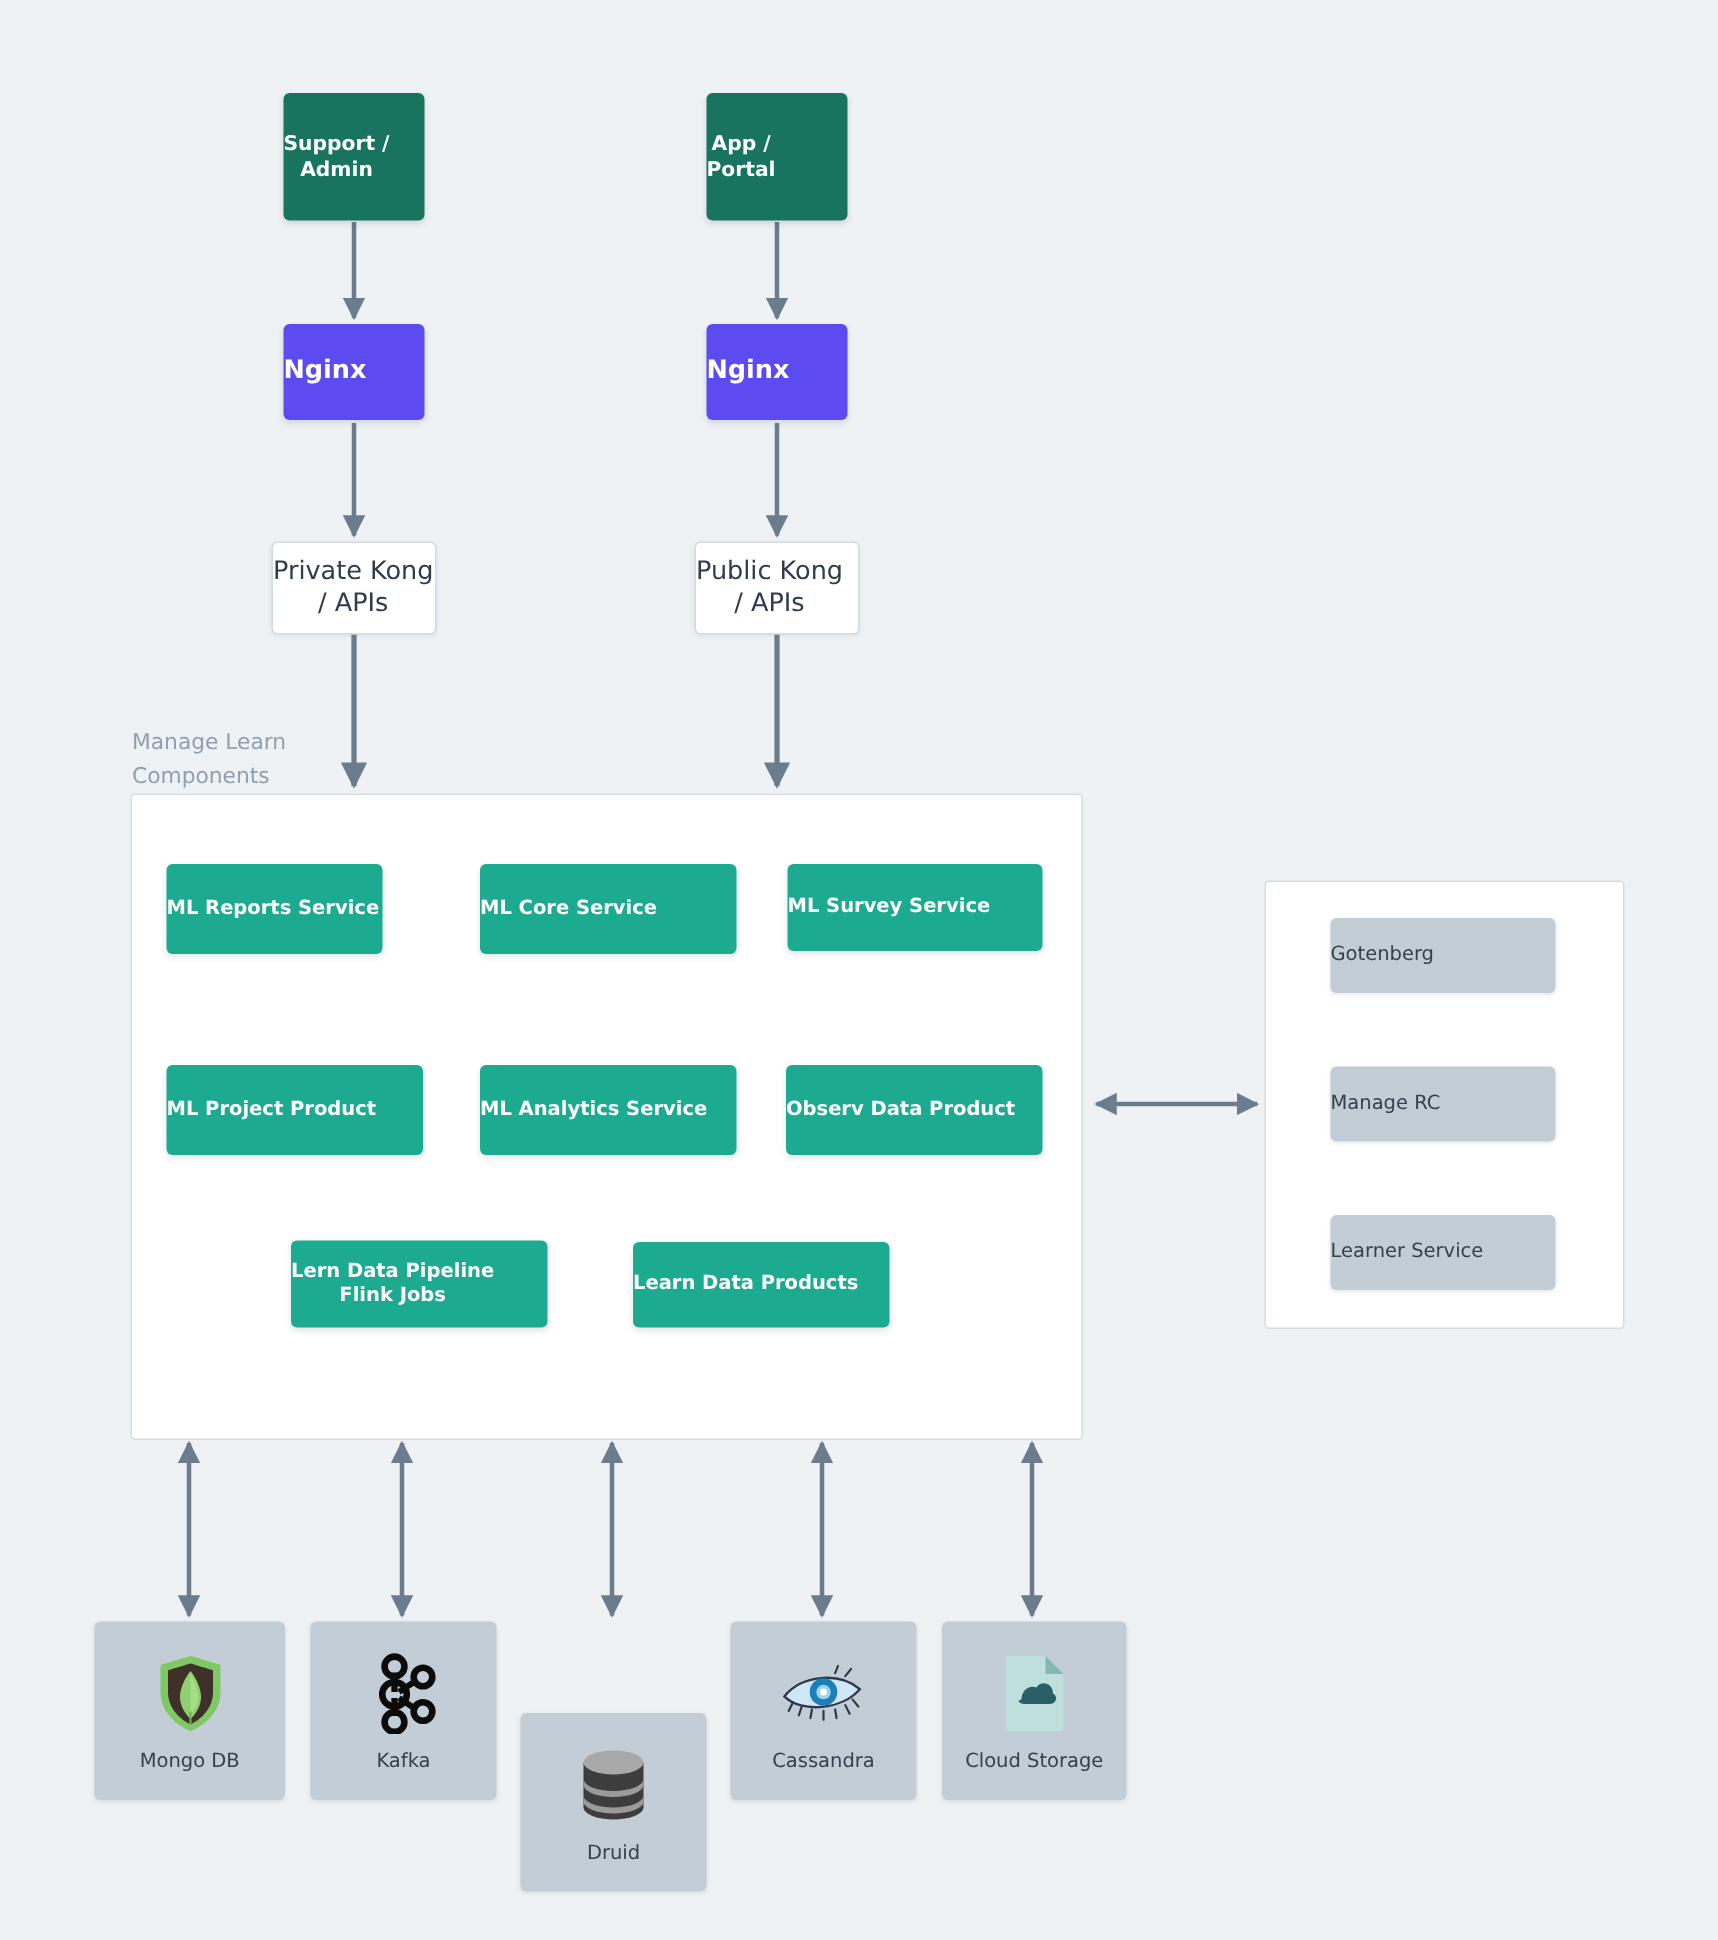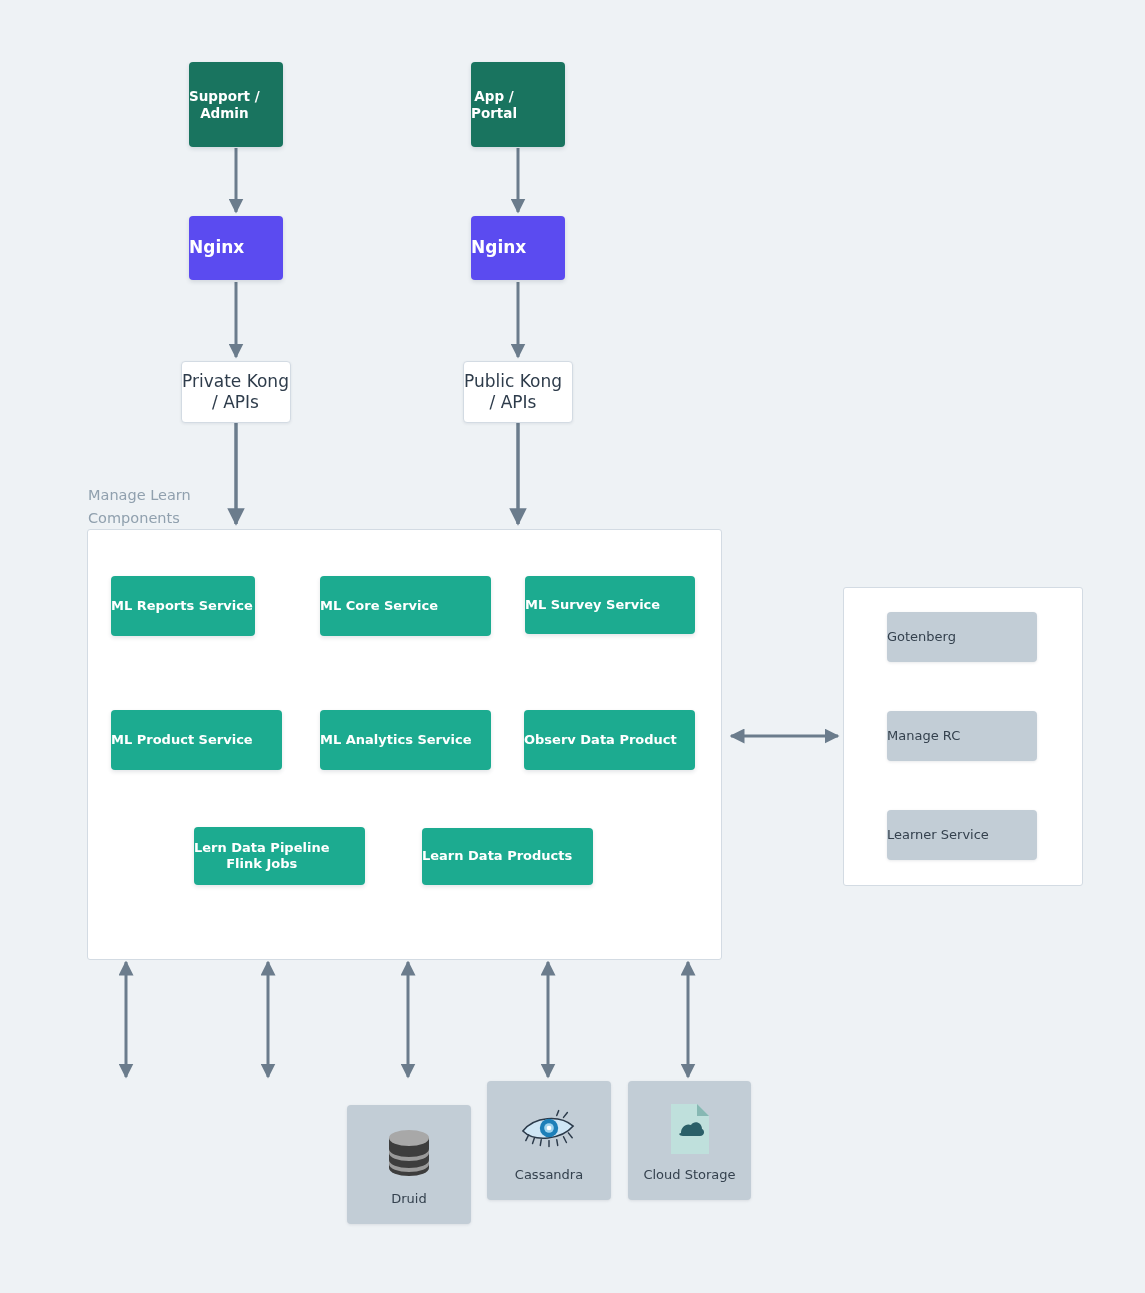--- a/index.html
+++ b/index.html
@@ -190,21 +190,21 @@
     <span>ML Reports Service</span>
   </div>
   <div class="node svc" style="left:320px; top:576px; width:171px; height:60px;">
     <span>ML Core Service</span>
   </div>
   <div class="node svc" style="left:525px; top:576px; width:170px; height:58px;">
     <span>ML Survey Service</span>
   </div>
 
   <div class="node svc" style="left:111px; top:710px; width:171px; height:60px;">
-    <span>ML Product Service</span>
+    <span>ML Project Product</span>
   </div>
   <div class="node svc" style="left:320px; top:710px; width:171px; height:60px;">
     <span>ML Analytics Service</span>
   </div>
   <div class="node svc" style="left:524px; top:710px; width:171px; height:60px;">
     <span>Observ Data Product</span>
   </div>
 
   <div class="node svc" style="left:194px; top:827px; width:171px; height:58px;">
     <span style="white-space:pre-line">Lern Data Pipeline
@@ -219,23 +219,53 @@
   <div class="node grey-chip" style="left:887px; top:612px; width:150px; height:50px;">
     <span>Gotenberg</span>
   </div>
   <div class="node grey-chip" style="left:887px; top:711px; width:150px; height:50px;">
     <span>Manage RC</span>
   </div>
   <div class="node grey-chip" style="left:887px; top:810px; width:150px; height:50px;">
     <span>Learner Service</span>
   </div>
 
-
-
-  <div class="store" style="left:347px; top:1105px; width:124px; height:119px;">
+  <div class="store" style="left:63px; top:1081px; width:127px; height:119px;">
+    <div class="store-icon">
+      <svg width="46" height="52" viewBox="0 0 46 52">
+        <path d="M23 1 C23 1 43 7 43 7 L43 25 C43 38 33 47 23 51 C13 47 3 38 3 25 L3 7 C3 7 23 1 23 1 Z" fill="#7fc864"></path>
+        <path d="M23 6 C23 6 38 10.5 38 10.5 L38 25 C38 35.5 30.5 43 23 46.5 C15.5 43 8 35.5 8 25 L8 10.5 C8 10.5 23 6 23 6 Z" fill="#40302a"></path>
+        <path d="M23 11 C27.5 17 30 23 30 28.5 C30 34 27 39 23 43 C19 39 16 34 16 28.5 C16 23 18.5 17 23 11 Z" fill="#8fd06f"></path>
+        <path d="M23 13 C26 18.5 28 24 28 28.5 C28 33 25.8 37 23 41 L23 13 Z" fill="#a5dd88"></path>
+        <rect x="22.3" y="38" width="1.4" height="9" fill="#6fae56"></rect>
+      </svg>
+    </div>
+    <div class="store-label">Mongo DB</div>
+  </div>
+
+  <div class="store" style="left:207px; top:1081px; width:124px; height:119px;">
+    <div class="store-icon">
+      <svg width="48" height="54" viewBox="0 0 48 54">
+        <g stroke="#0b0b0b" stroke-width="4.2" fill="none">
+          <line x1="18" y1="13" x2="18" y2="26"></line>
+          <line x1="18" y1="30" x2="18" y2="42"></line>
+          <line x1="21" y1="26" x2="33" y2="18"></line>
+          <line x1="21" y1="30" x2="33" y2="38"></line>
+        </g>
+        <circle cx="18" cy="9" r="6.6" fill="none" stroke="#0b0b0b" stroke-width="4.4"></circle>
+        <circle cx="18" cy="27.5" r="8.2" fill="none" stroke="#0b0b0b" stroke-width="4.4"></circle>
+        <circle cx="18" cy="46" r="6.6" fill="none" stroke="#0b0b0b" stroke-width="4.4"></circle>
+        <circle cx="37" cy="16" r="6.2" fill="none" stroke="#0b0b0b" stroke-width="4.4"></circle>
+        <circle cx="37" cy="39" r="6.2" fill="none" stroke="#0b0b0b" stroke-width="4.4"></circle>
+      </svg>
+    </div>
+    <div class="store-label">Kafka</div>
+  </div>
+
+  <div class="store" style="left:347px; top:1142px; width:124px; height:119px;">
     <div class="store-icon">
       <svg width="52" height="52" viewBox="0 0 52 52">
         <path d="M6 11 L6 41 A20 8 0 0 0 46 41 L46 11 Z" fill="#3d3d3d"></path>
         <ellipse cx="26" cy="11" rx="20" ry="8" fill="#a8a8a8"></ellipse>
         <path d="M6 22 A20 8 0 0 0 46 22 L46 26 A20 8 0 0 1 6 26 Z" fill="#9a9a9a"></path>
         <path d="M6 33 A20 8 0 0 0 46 33 L46 37 A20 8 0 0 1 6 37 Z" fill="#9a9a9a"></path>
       </svg>
     </div>
     <div class="store-label">Druid</div>
   </div>

